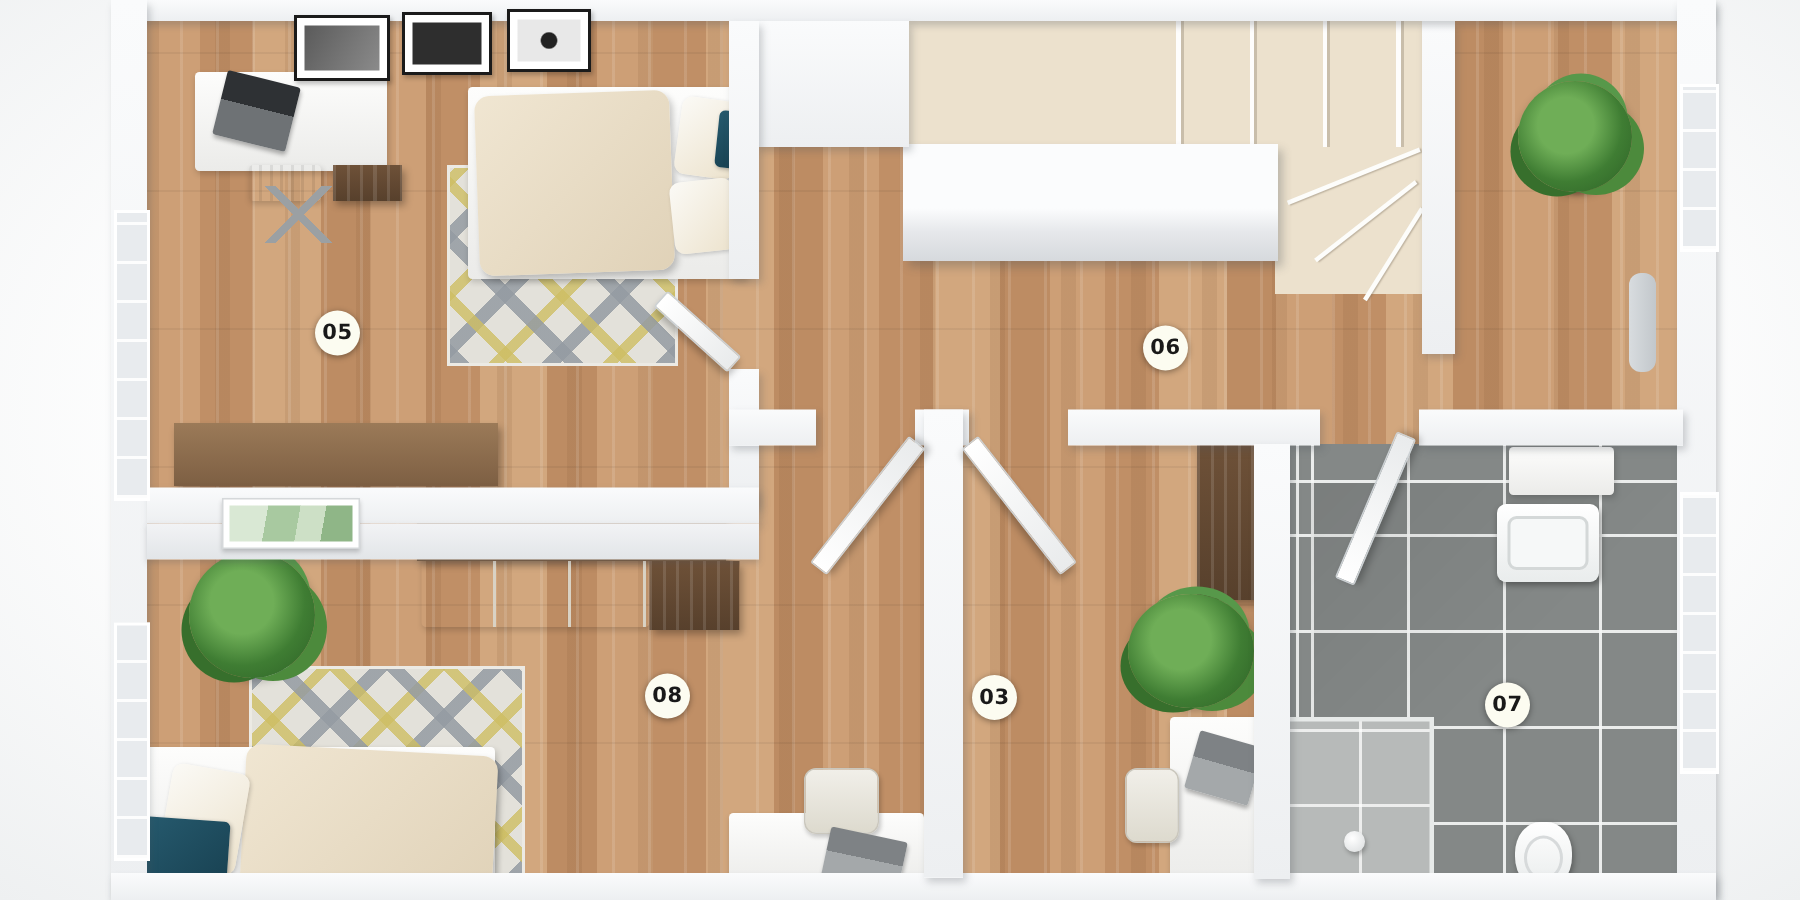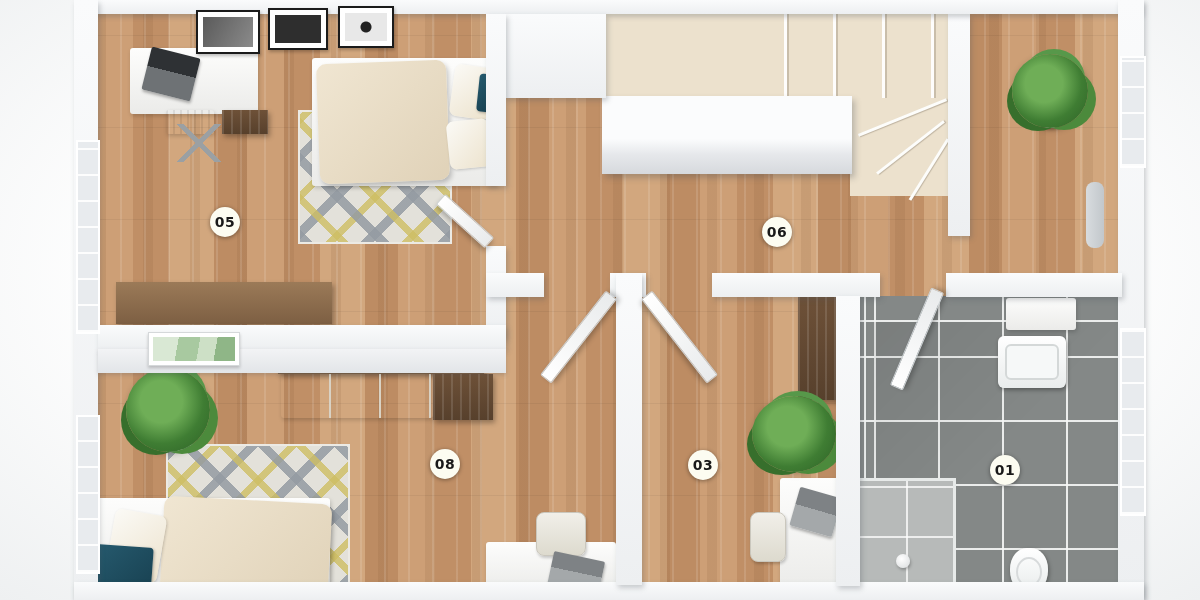--- a/index.html
+++ b/index.html
@@ -215,23 +215,23 @@
 
   <div class="abs door" style="left:432px;top:214px;width:64px;height:12px;transform:rotate(42deg);"></div>
   <div class="abs door" style="left:525px;top:330px;width:105px;height:12px;transform:rotate(-52deg);"></div>
   <div class="abs door" style="left:626px;top:330px;width:105px;height:12px;transform:rotate(52deg);"></div>
   <div class="abs door" style="left:864px;top:332px;width:104px;height:12px;transform:rotate(-67deg);"></div>
 
   <div class="abs room-label" style="left:762px;top:217px;">
       <span>06</span>
     </div>
   <div class="abs room-label" style="left:990px;top:455px;">
-      <span>01</span>
-    </div>
-  <div class="abs room-label" style="left:688px;top:450px;">
+      <span>07</span>
+    </div>
+  <div class="abs room-label" style="left:648px;top:450px;">
       <span>03</span>
     </div>
   <div class="abs room-label" style="left:430px;top:449px;">
       <span>08</span>
     </div>
   <div class="abs room-label" style="left:210px;top:207px;">
       <span>05</span>
     </div>
 
 </div>

